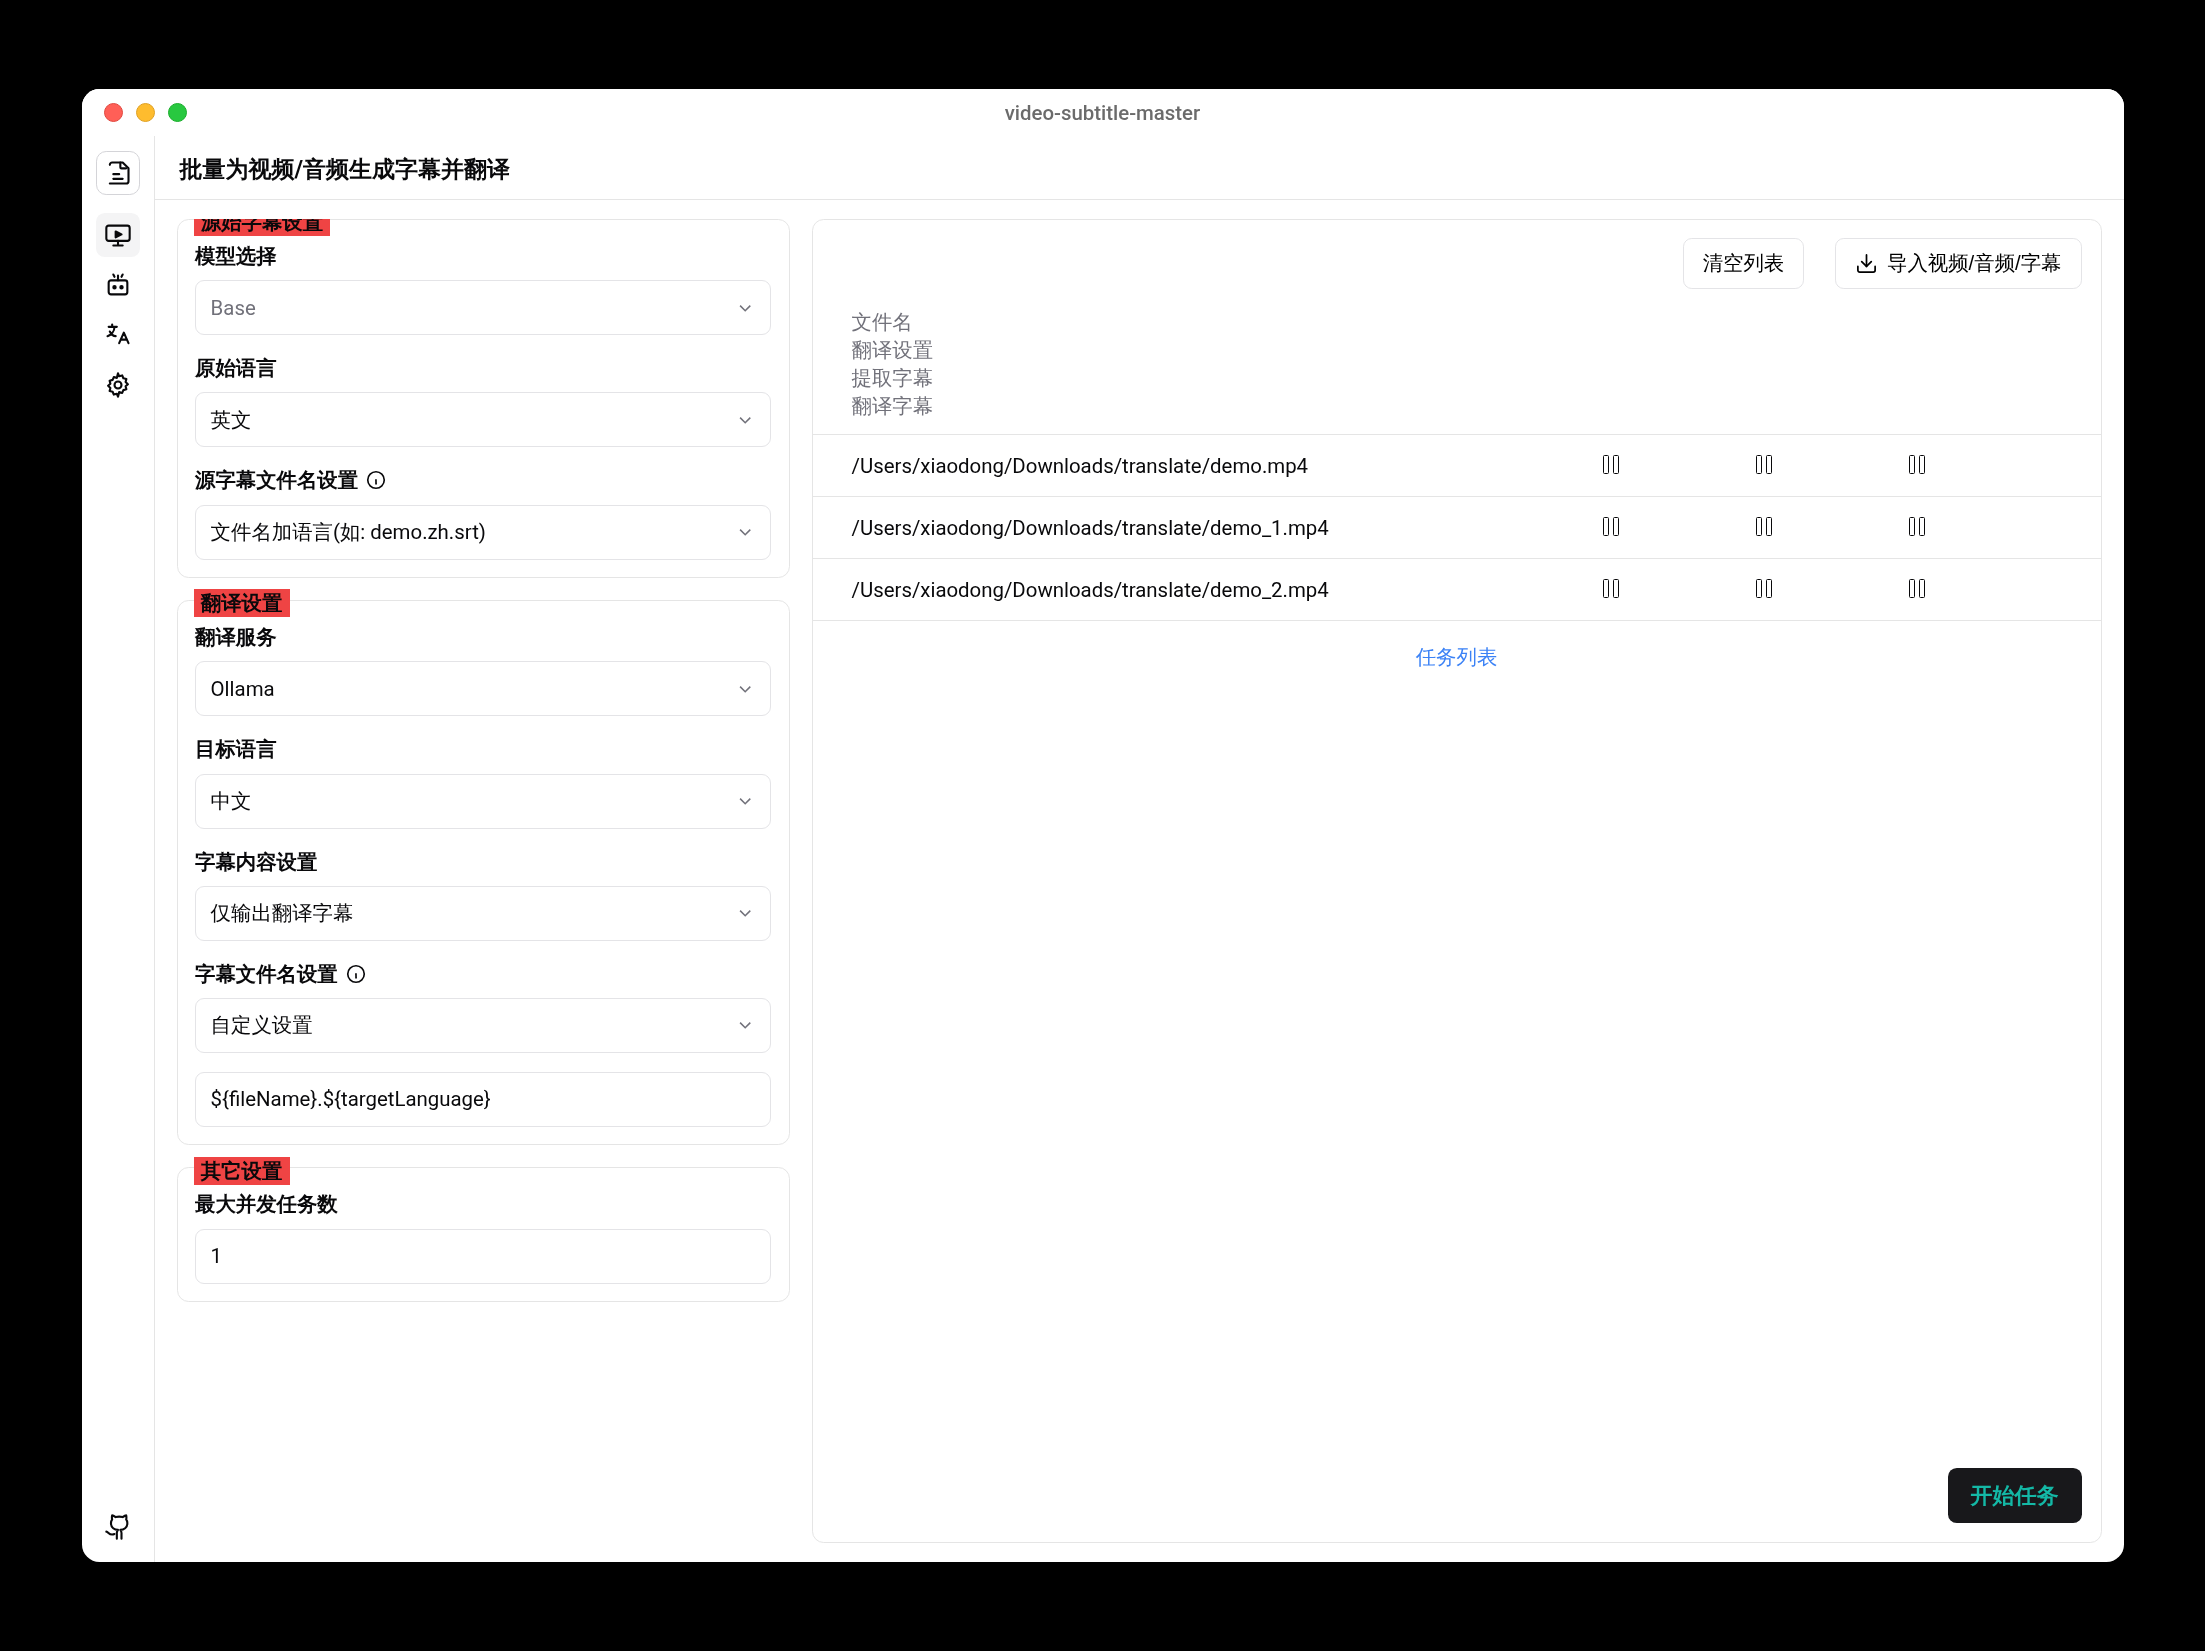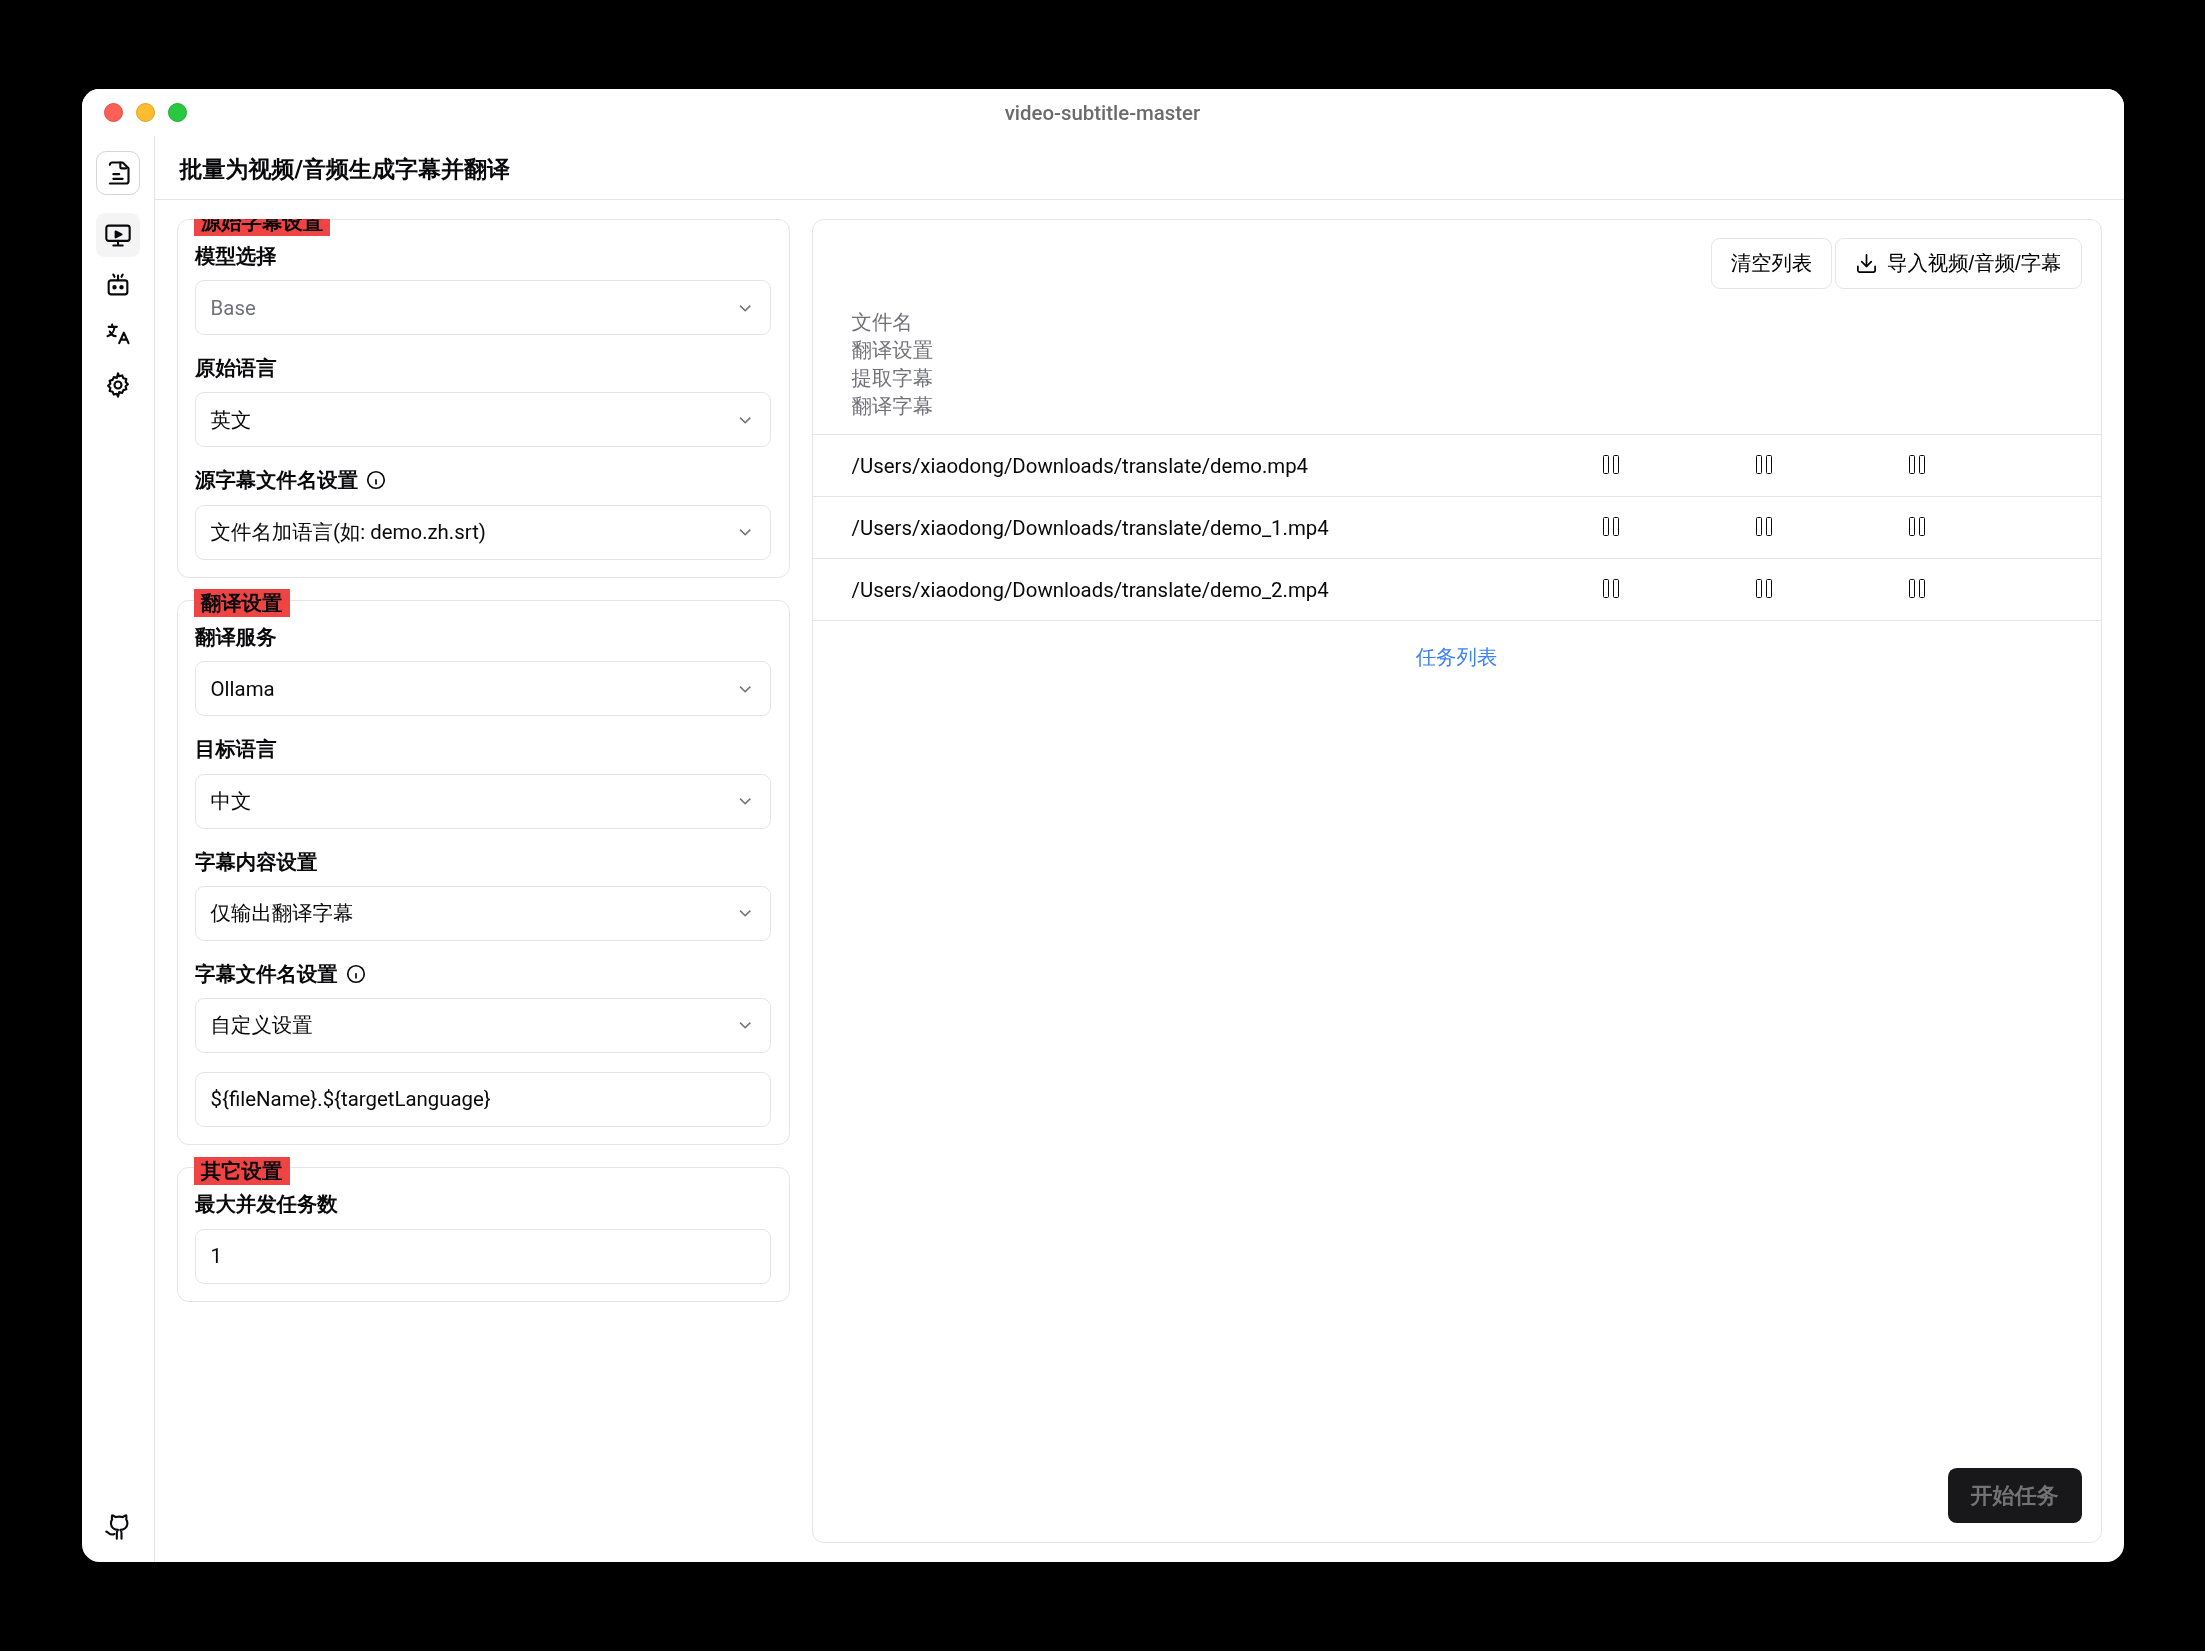--- a/index.html
+++ b/index.html
@@ -168,21 +168,21 @@
     border: 1.1px solid #e5e5e5;
     border-radius: 11.7px;
     display: flex;
     flex-direction: column;
     min-width: 0;
   }
   .right-top {
     padding: 17.5px 19px 8.8px 19px;
     display: flex;
     justify-content: flex-end;
-    gap: 3px;
+    gap: 31px;
   }
   .btn {
     height: 51px;
     padding: 0 19px;
     border: 1.1px solid #e4e4e7;
     border-radius: 8.8px;
     background: #fff;
     font-size: 20.4px;
     font-weight: 500;
     display: inline-flex;
@@ -228,21 +228,21 @@
     padding: 22px 0;
   }
   .right-bottom {
     margin-top: auto;
     padding: 19px;
     display: flex;
     justify-content: flex-end;
   }
   .btn-primary {
     background: #18181b;
-    color: #737373;
+    color: #14b8a6;
     border: none;
     height: 55px;
     padding: 0 23px;
     border-radius: 8.8px;
     font-size: 22px;
     font-weight: 600;
     cursor: pointer;
   }
 </style>
 </head>

